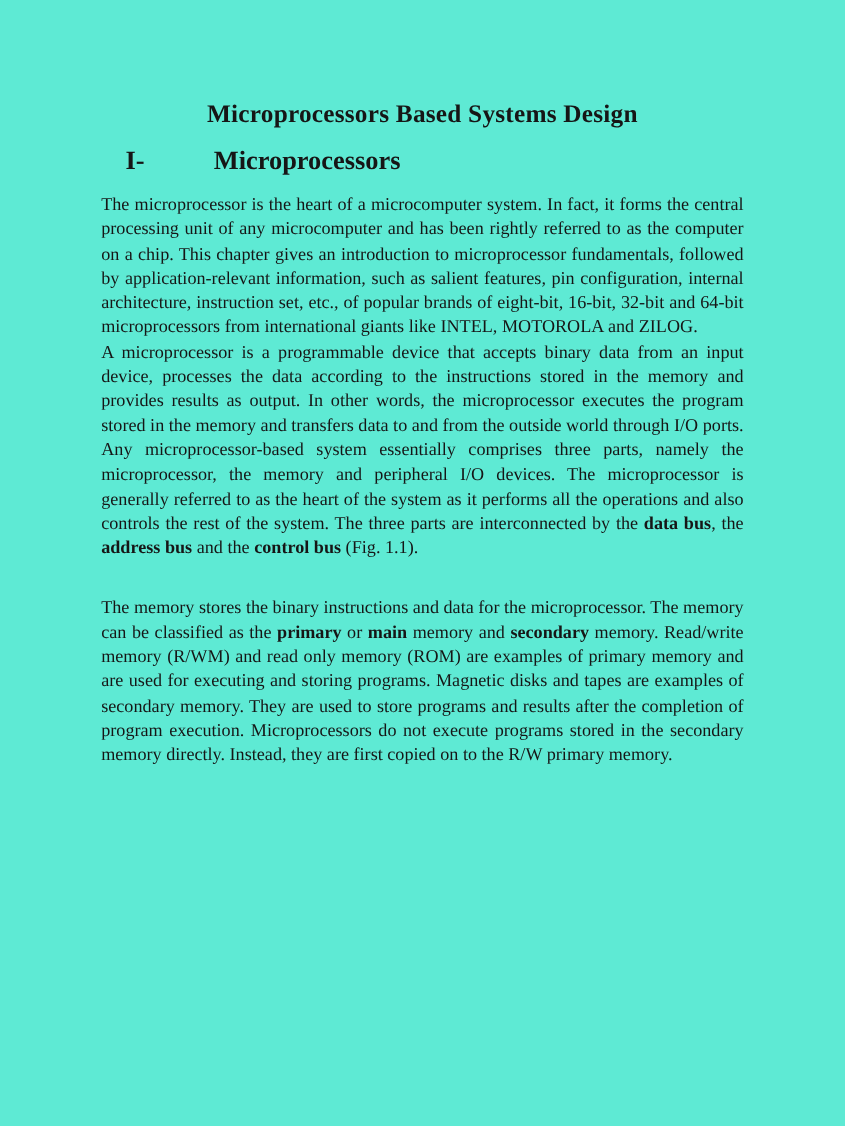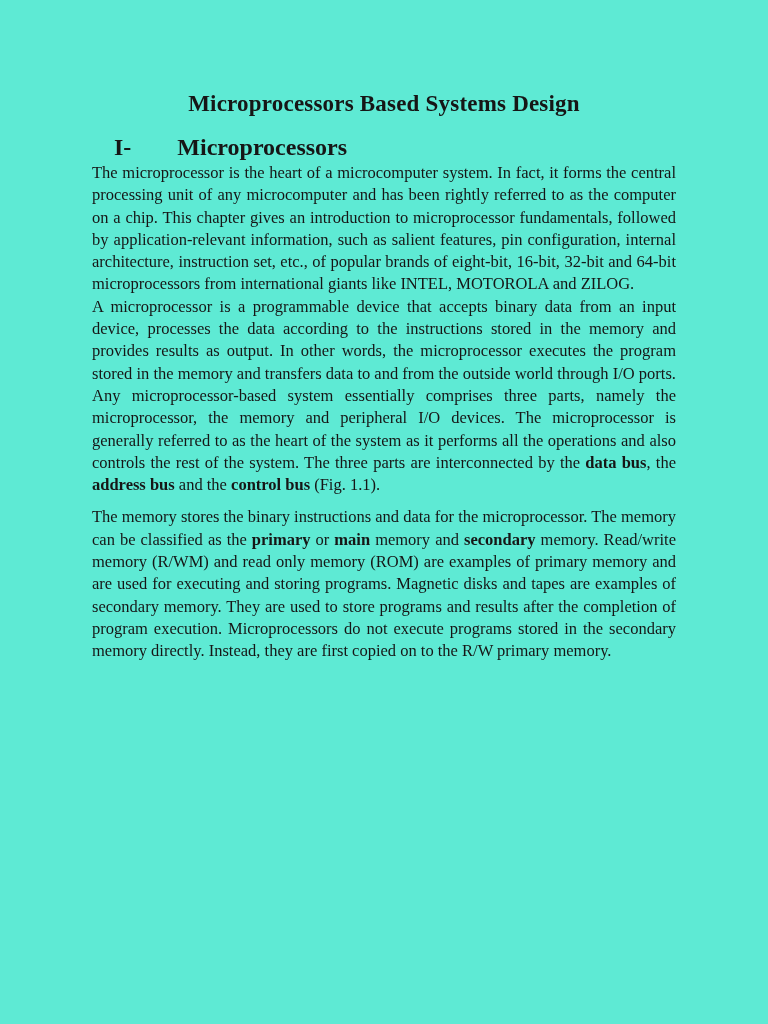--- a/index.html
+++ b/index.html
@@ -37,37 +37,37 @@
     font-weight: 700;
     line-height: 30px;
     display: block;
   }
   .chapter-num {
     display: inline-block;
     margin-left: 22px;
   }
   .chapter-title {
     display: inline-block;
-    margin-left: 40px;
+    margin-left: 57px;
   }
   .body {
     margin: 0;
     font-size: 16.5px;
     line-height: 22.3px;
     text-align: justify;
   }
-  .p1 { }
+  .p1 { margin-top: 13px; }
   .section-heading {
     margin: 38px 0 0 0;
     font-size: 18px;
     font-weight: 700;
     line-height: 22px;
   }
   .p2 { }
-  .p3 { margin-top: 10px; }
+  .p3 { margin-top: 32px; }
   .b { font-weight: 700; }
 </style>
 </head>
 <body>
 
 <div class="page">
   <div class="content">
 
     <h1 class="doc-title">Microprocessors Based Systems Design</h1>
 

